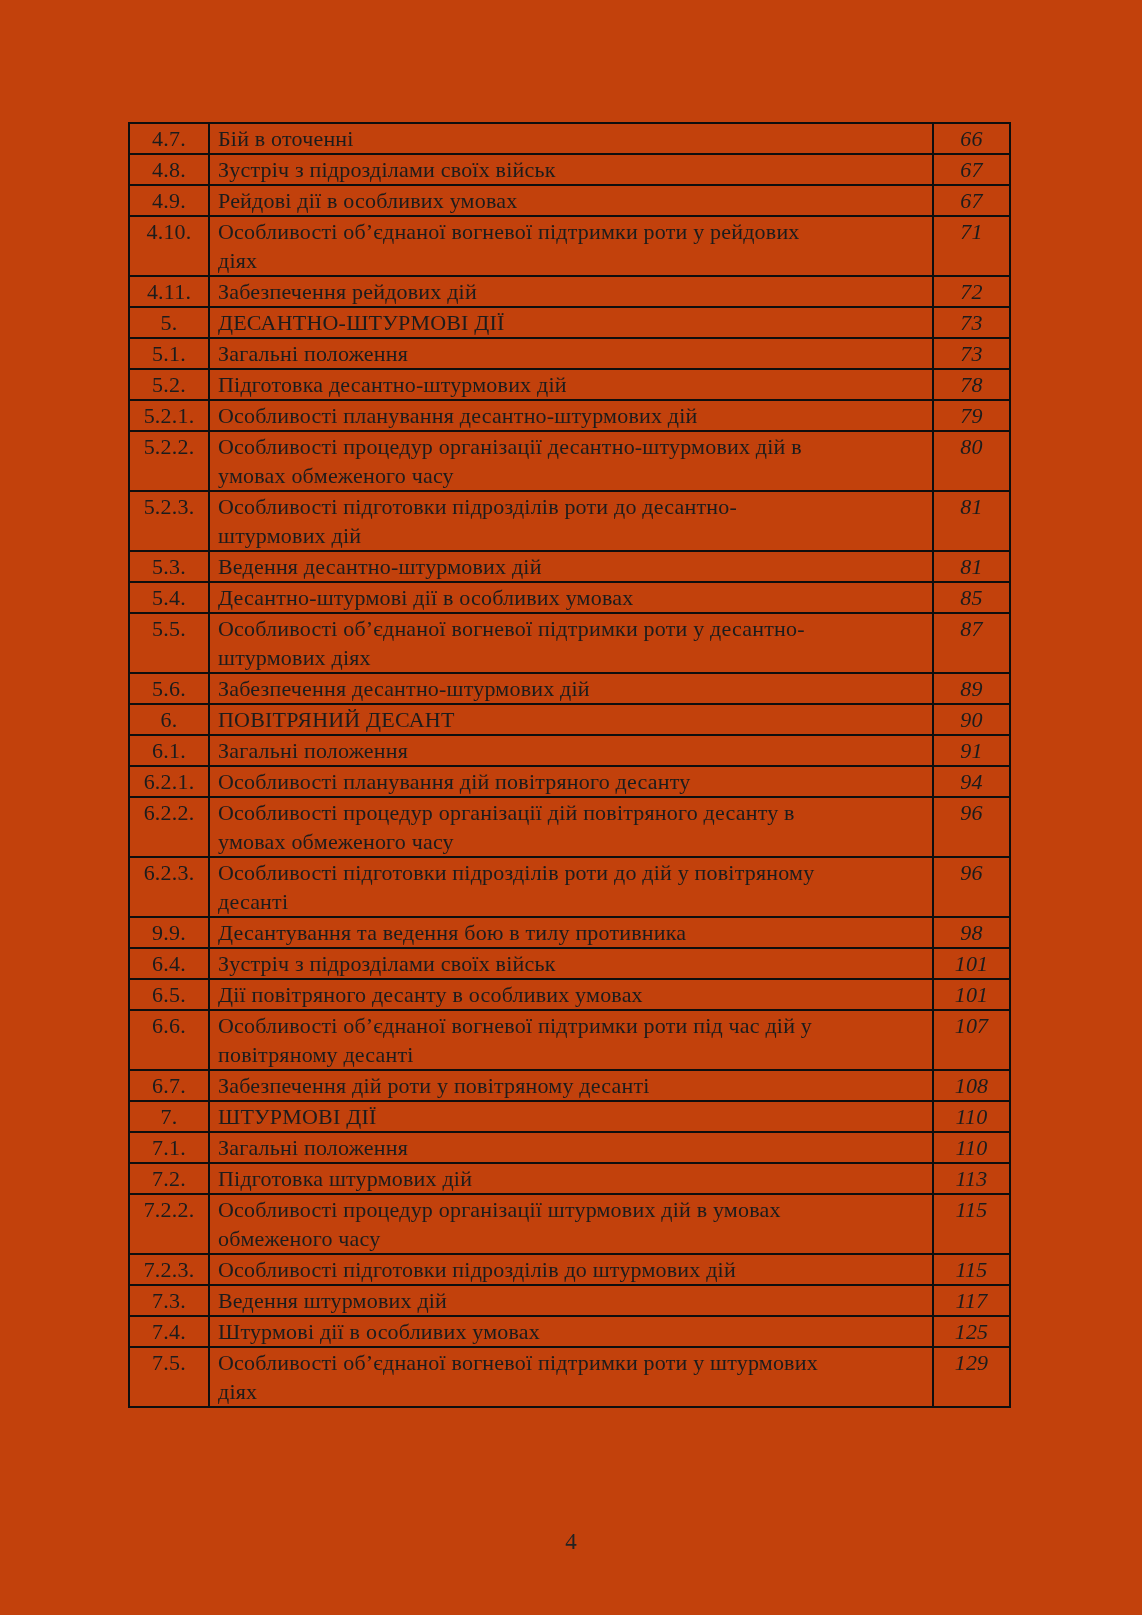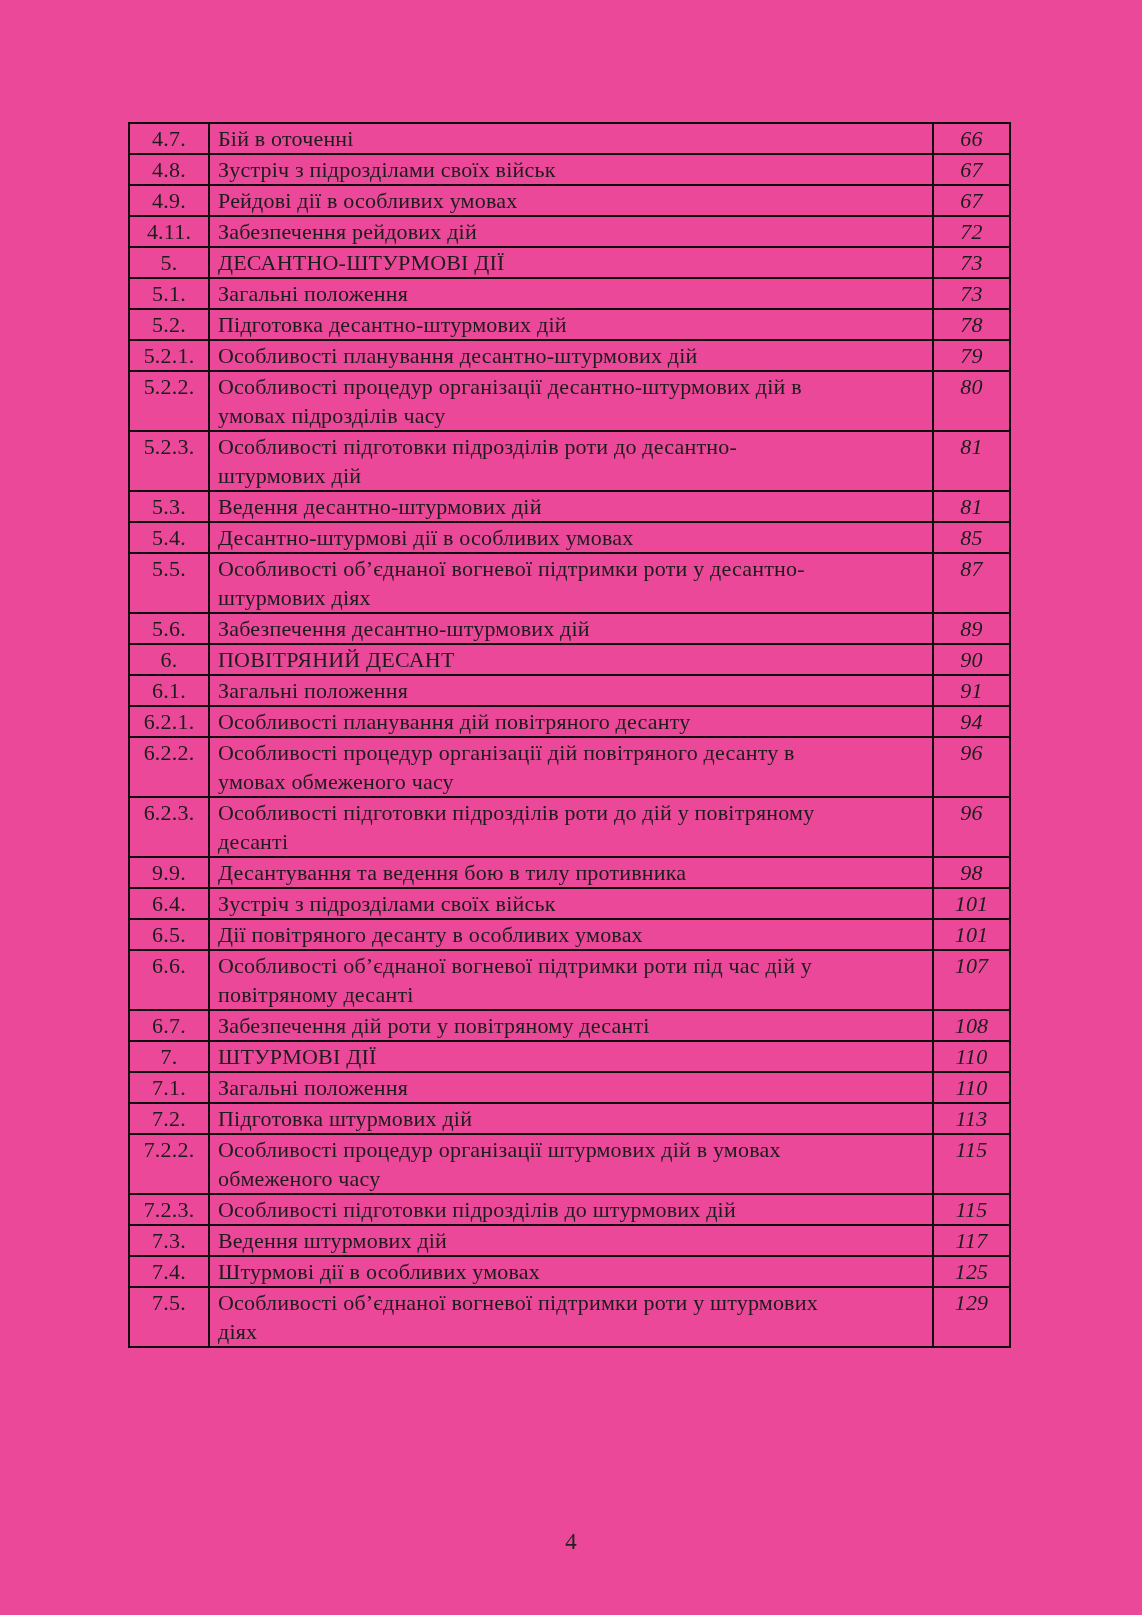--- a/index.html
+++ b/index.html
@@ -10,21 +10,21 @@
   body {
     position: relative;
     width: 1142px;
     height: 1615px;
     font-family: "Liberation Serif", "DejaVu Serif", serif;
     color: #1c1c1c;
   }
   .page {
     position: absolute;
     inset: 0;
-    background: #ec4899;
+    background: #c2410c;
   }
   table.toc-table {
     position: absolute;
     left: 128px;
     top: 122px;
     width: 881px;
     border-collapse: collapse;
     table-layout: fixed;
   }
   col.c-num   { width: 80px; }
@@ -77,20 +77,26 @@
           <td class="cell-num">4.8.</td>
           <td class="cell-title">Зустріч з підрозділами своїх військ</td>
           <td class="cell-page">67</td>
         </tr>
         <tr>
           <td class="cell-num">4.9.</td>
           <td class="cell-title">Рейдові дії в особливих умовах</td>
           <td class="cell-page">67</td>
         </tr>
         <tr>
+          <td class="cell-num">4.10.</td>
+          <td class="cell-title">Особливості об’єднаної вогневої підтримки роти у рейдових
+діях</td>
+          <td class="cell-page">71</td>
+        </tr>
+        <tr>
           <td class="cell-num">4.11.</td>
           <td class="cell-title">Забезпечення рейдових дій</td>
           <td class="cell-page">72</td>
         </tr>
         <tr>
           <td class="cell-num">5.</td>
           <td class="cell-title">ДЕСАНТНО-ШТУРМОВІ ДІЇ</td>
           <td class="cell-page">73</td>
         </tr>
         <tr>
@@ -104,21 +110,21 @@
           <td class="cell-page">78</td>
         </tr>
         <tr>
           <td class="cell-num">5.2.1.</td>
           <td class="cell-title">Особливості планування десантно-штурмових дій</td>
           <td class="cell-page">79</td>
         </tr>
         <tr>
           <td class="cell-num">5.2.2.</td>
           <td class="cell-title">Особливості процедур організації десантно-штурмових дій в
-умовах підрозділів часу</td>
+умовах обмеженого часу</td>
           <td class="cell-page">80</td>
         </tr>
         <tr>
           <td class="cell-num">5.2.3.</td>
           <td class="cell-title">Особливості підготовки підрозділів роти до десантно-
 штурмових дій</td>
           <td class="cell-page">81</td>
         </tr>
         <tr>
           <td class="cell-num">5.3.</td>

